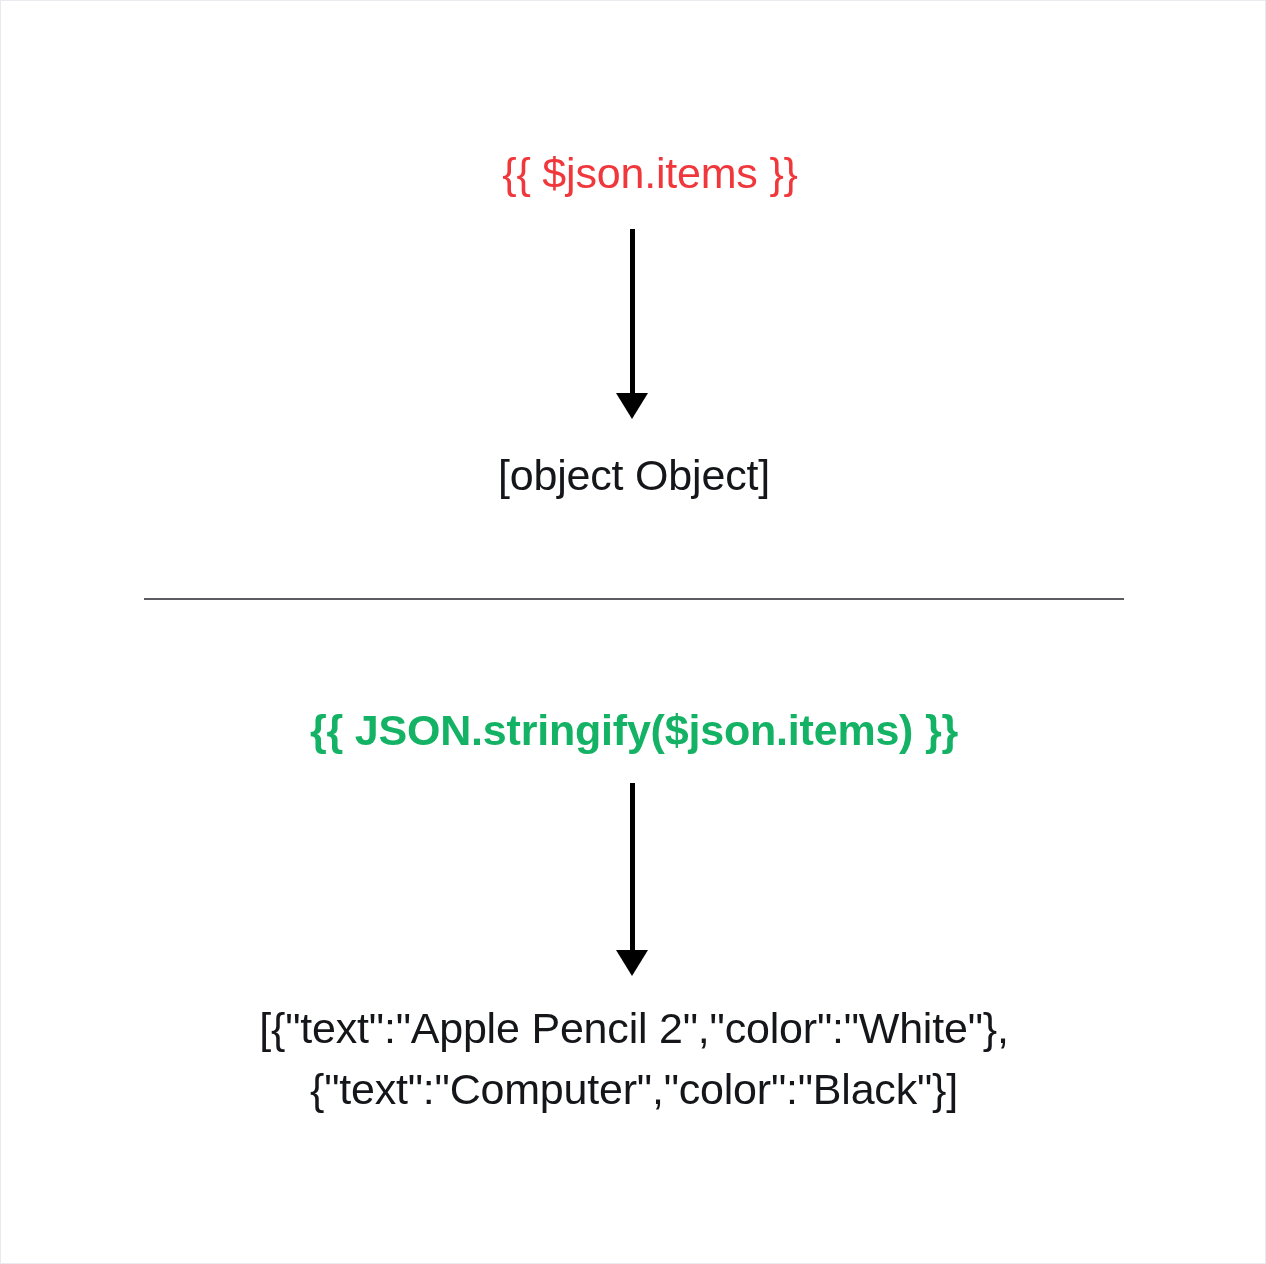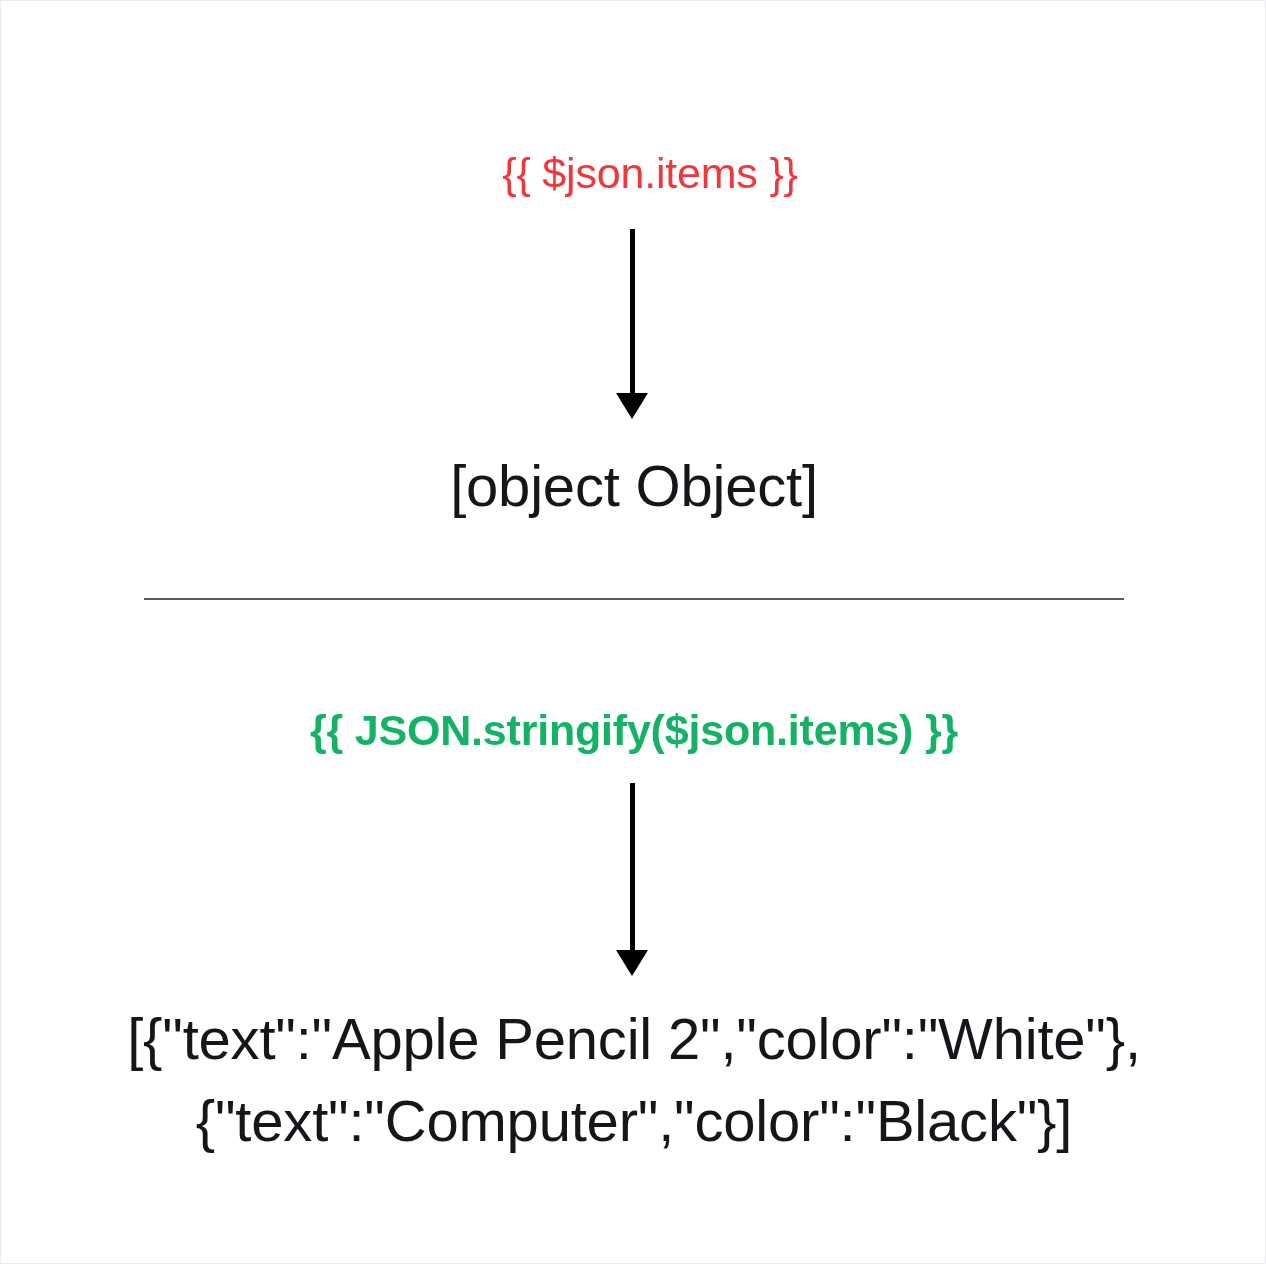--- a/index.html
+++ b/index.html
@@ -35,21 +35,21 @@
   }
   .expr {
     font-size: 43px;
     font-weight: 400;
   }
   .expr-red   { color: #f0383c; }
   .expr-green { color: #14b265; }
 
   .result {
     color: #14161a;
-    font-size: 58px;
+    font-size: 43px;
     font-weight: 400;
   }
   .result-multiline {
     white-space: normal;
     line-height: 1.42;
   }
   .result-multiline .ln { display: block; }
 
   
   .arrow {

